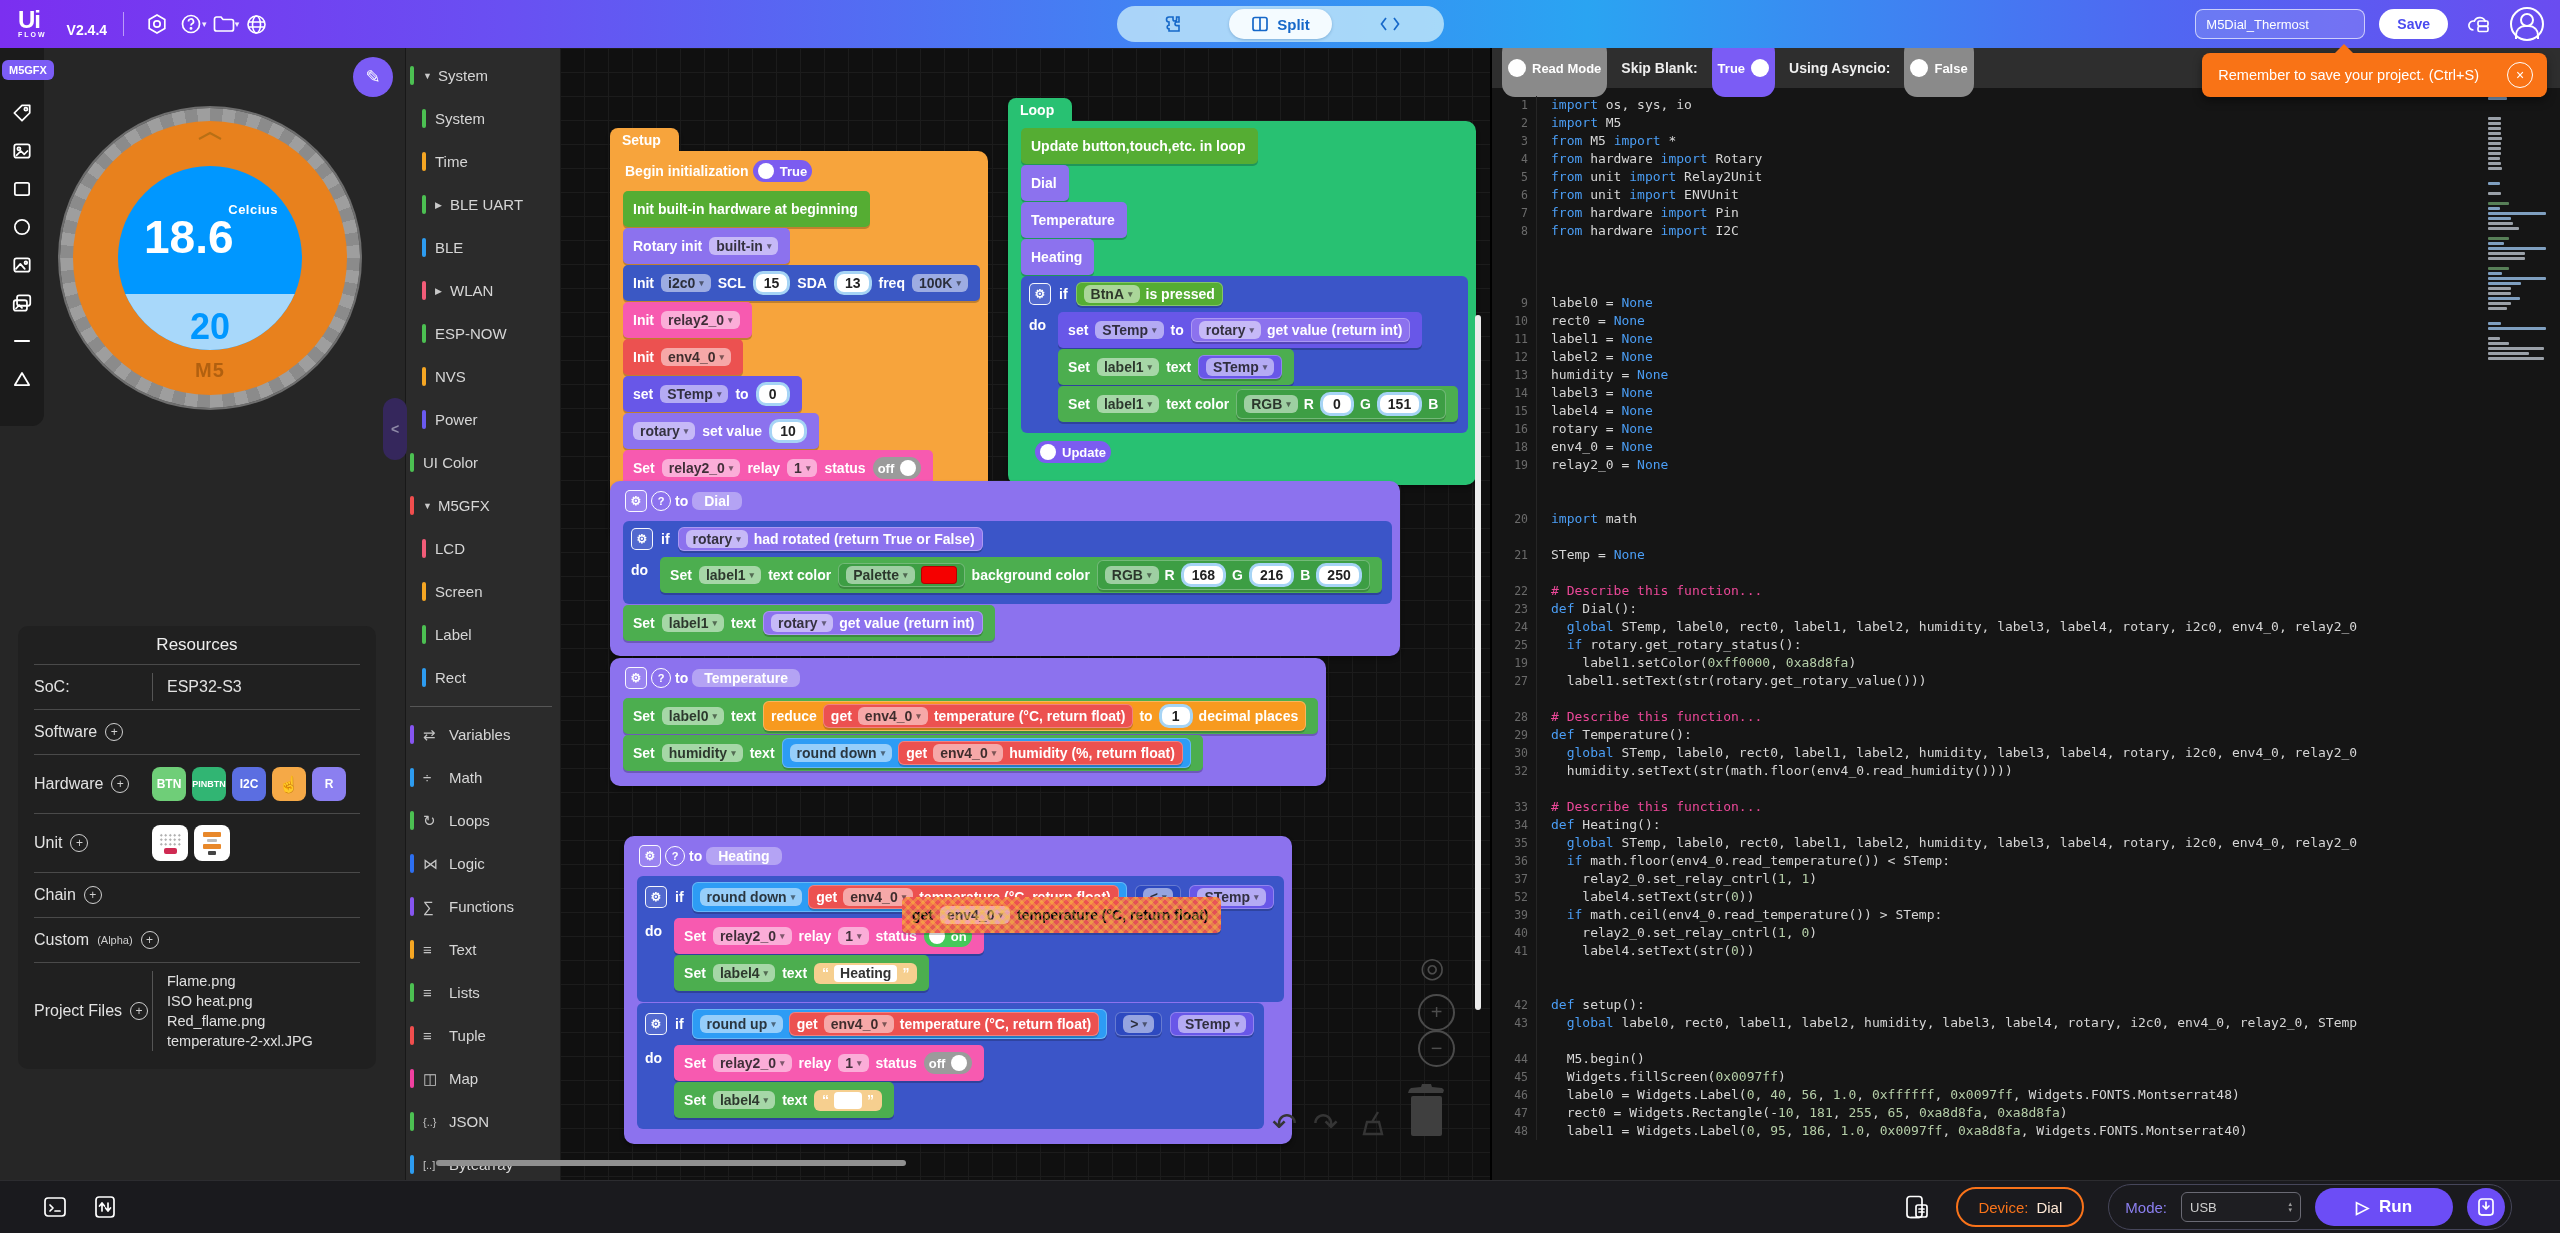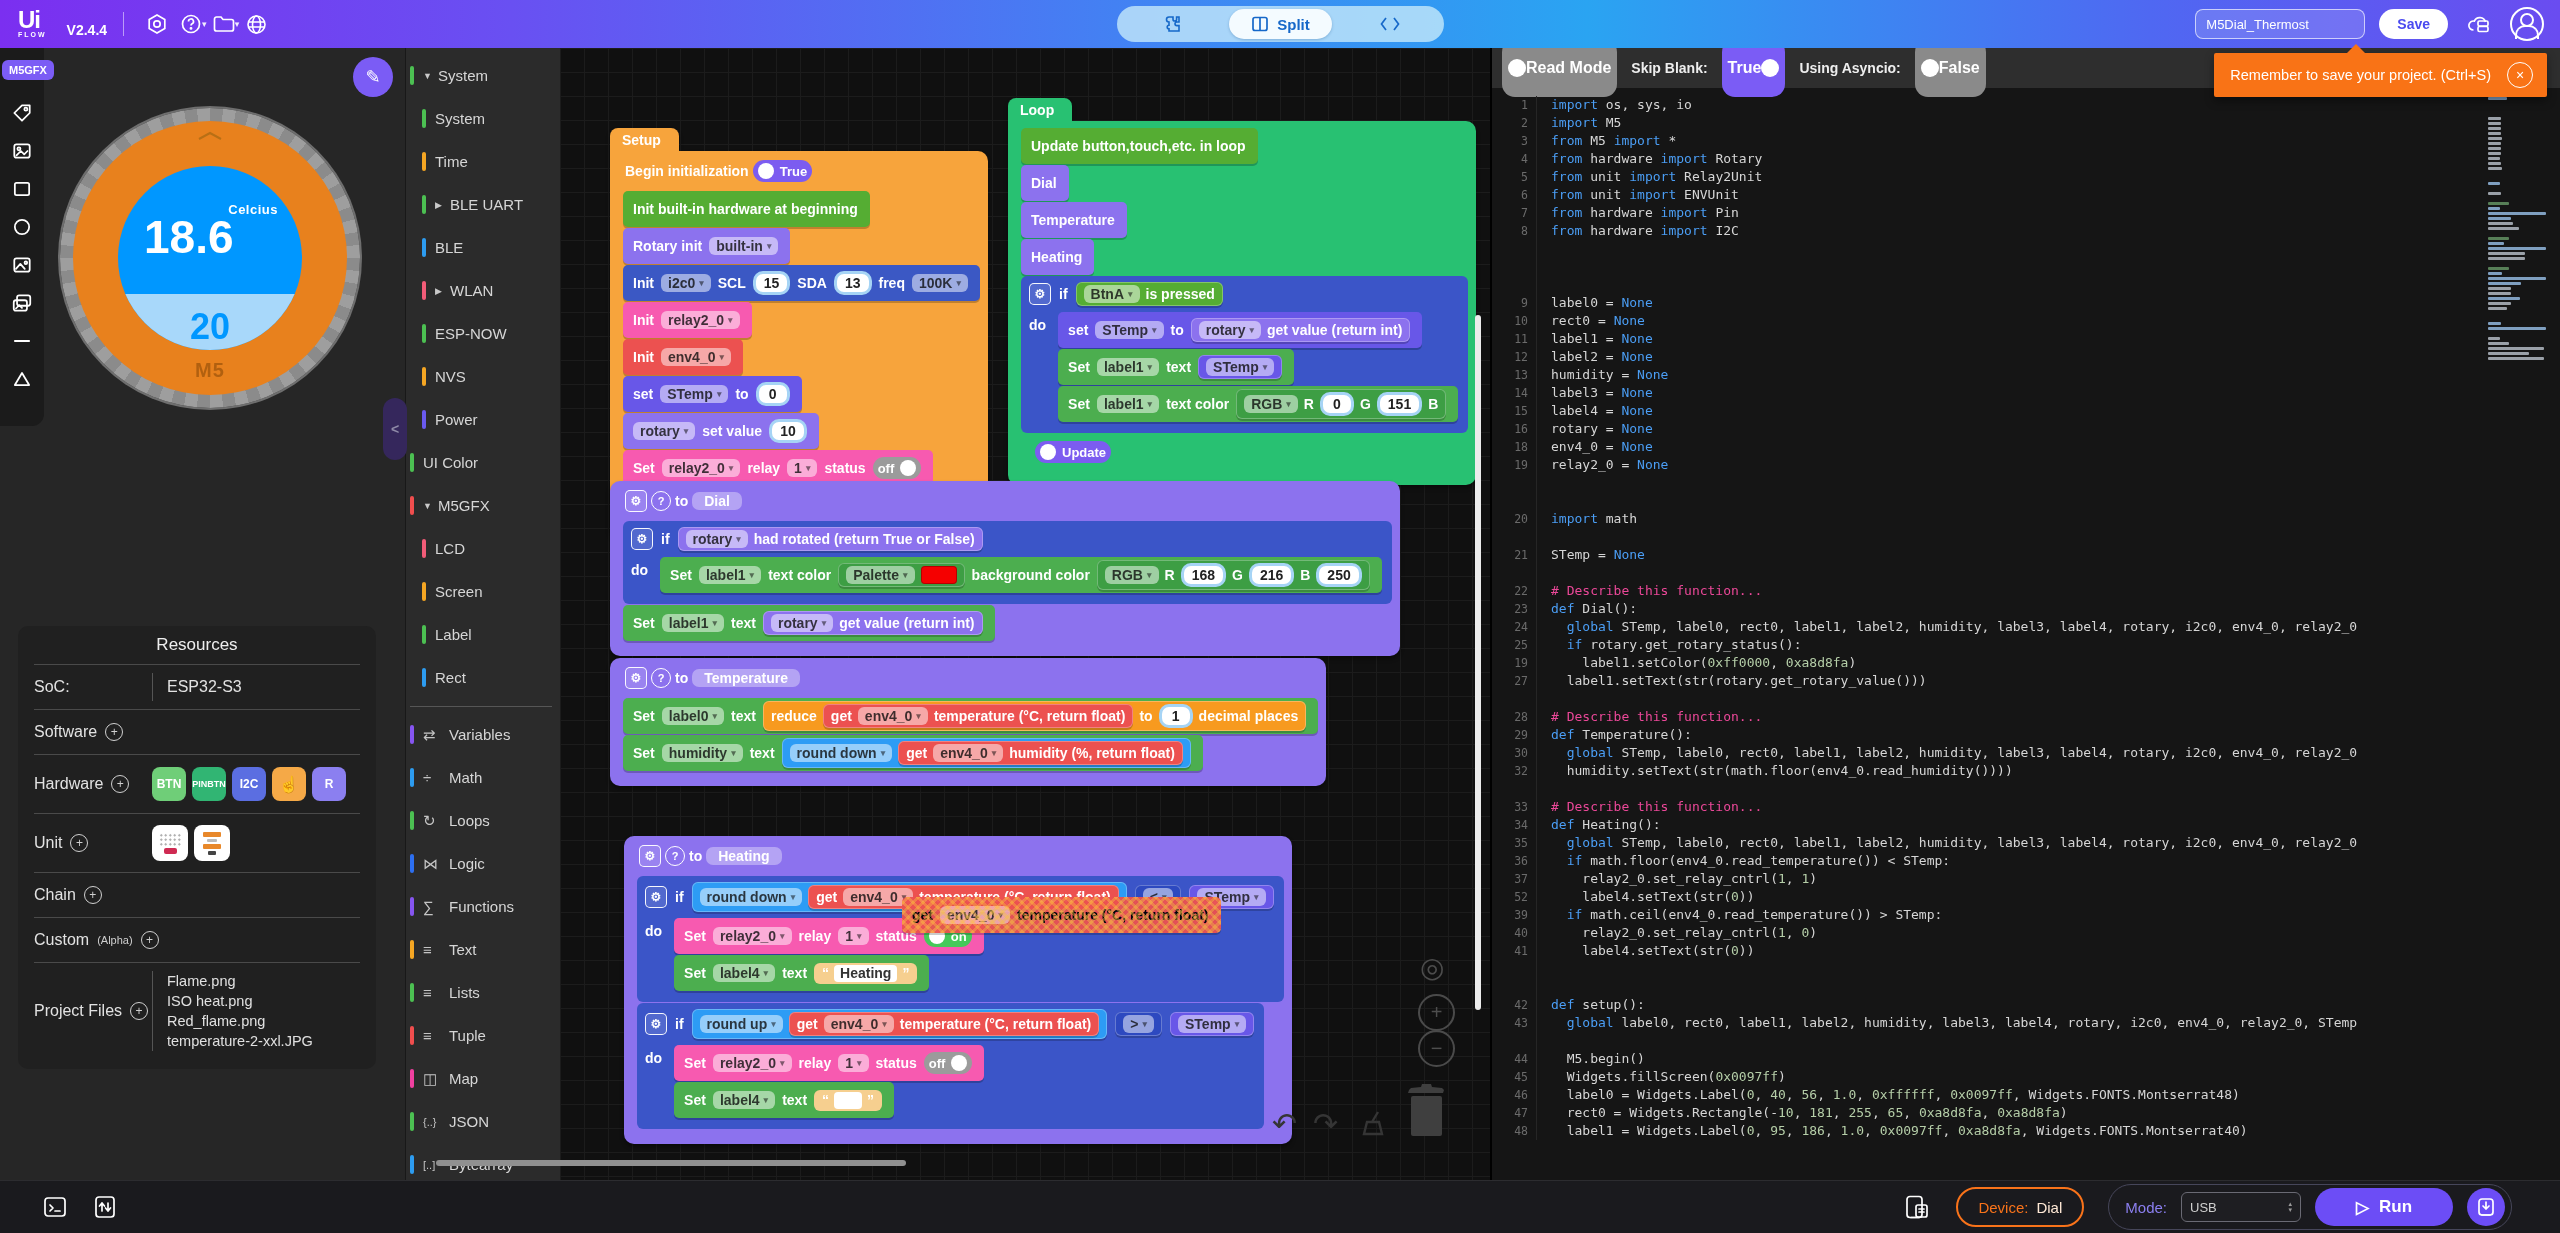--- a/index.html
+++ b/index.html
@@ -109,34 +109,34 @@
   #ghost{position:absolute;z-index:20;opacity:.95;}
   #ghost::after{content:"";position:absolute;inset:0;border-radius:5px;
     background:repeating-linear-gradient(45deg,rgba(255,200,60,.40) 0 3px,transparent 3px 7px),repeating-linear-gradient(-45deg,rgba(255,200,60,.40) 0 3px,transparent 3px 7px);}
   
   .ws-ctl{position:absolute;color:#4c4c4c;}
   .ctl-circle{width:33px;height:33px;border:2px solid #4a4a4a;border-radius:50%;display:flex;align-items:center;justify-content:center;font-size:20px;color:#4e4e4e;}
   #ws-vscroll{position:absolute;left:915px;top:267px;width:6px;height:695px;background:#ececec;border-radius:3px;}
   
   #codepanel{position:absolute;left:1490px;top:48px;width:1070px;height:1132px;background:#151515;border-left:2px solid #000;box-sizing:border-box;}
   #code-header{height:40px;background:#2e2e2e;display:flex;align-items:center;gap:14px;padding-left:10px;}
-  .pill-toggle{height:26px;border-radius:13px;display:flex;align-items:center;padding:16px 6px;color:#fff;font-size:16px;font-weight:bold;}
+  .pill-toggle{height:26px;border-radius:13px;display:flex;align-items:center;gap:6px;padding:16px 6px;color:#fff;font-size:13px;font-weight:bold;}
   .pill-gray{background:#8a8a8a;}
   .pill-accent{background:#7b5cf5;}
   .pill-toggle .knob{width:18px;height:18px;border-radius:50%;background:#fff;flex:none;}
   .hdr-label{color:#eee;font-size:14px;font-weight:bold;}
   #code-scroll{position:absolute;left:0;right:0;top:40px;bottom:0;overflow:hidden;padding-top:8px;}
   .cl{display:flex;height:18px;line-height:18px;font-family:"DejaVu Sans Mono",monospace;font-size:13px;}
   .cl .ln{width:36px;text-align:right;color:#6b6b6b;font-size:11.5px;flex:none;}
   .cl .ct{white-space:pre;color:#d6d6d6;border-left:1px solid #262626;margin-left:8px;padding-left:14px;flex:1;}
   .kw{color:#4b9ef5;} .num{color:#b5cea8;} .cm{color:#ec4899;}
   #minimap{position:absolute;right:10px;top:14px;width:62px;display:flex;flex-direction:column;z-index:5;}
   .mm-bar{height:3px;margin-bottom:2px;border-radius:1px;}
   .mm-sp{height:5px;}
-  #toast{position:absolute;right:13px;top:5px;height:44px;background:#f97316;border-radius:2px;display:flex;align-items:center;gap:16px;padding:0 14px 0 16px;color:#fff;font-size:14.5px;z-index:90;box-shadow:0 4px 10px rgba(0,0,0,.4);}
+  #toast{position:absolute;right:13px;top:5px;height:44px;background:#f97316;border-radius:8px;display:flex;align-items:center;gap:28px;padding:0 14px 0 16px;color:#fff;font-size:14.5px;z-index:90;box-shadow:0 4px 10px rgba(0,0,0,.4);}
   #toast::before{content:"";position:absolute;left:133px;top:-9px;border-left:9px solid transparent;border-right:9px solid transparent;border-bottom:9px solid #f97316;}
   #toast-close{width:24px;height:24px;border:1.6px solid #fff;border-radius:50%;display:flex;align-items:center;justify-content:center;font-size:14px;flex:none;}
   
   #bottombar{position:absolute;left:0;top:1180px;width:2560px;height:53px;background:#1a1a1e;border-top:1px solid #2c2c30;z-index:80;display:flex;align-items:center;box-sizing:border-box;}
   .bb-ico{width:30px;height:30px;display:flex;align-items:center;justify-content:center;}
   .bb-ico svg{stroke:#fff;fill:none;stroke-width:1.7;stroke-linecap:round;stroke-linejoin:round;}
   #bb-left{display:flex;gap:20px;margin-left:40px;}
   #bb-right{margin-left:auto;margin-right:48px;display:flex;align-items:center;gap:24px;}
   #device-pill{height:36px;border:2px solid #f9731a;border-radius:21px;display:flex;align-items:center;gap:8px;padding:0 20px;font-size:15px;}
   #device-pill .dv-l{color:#f9731a;}

